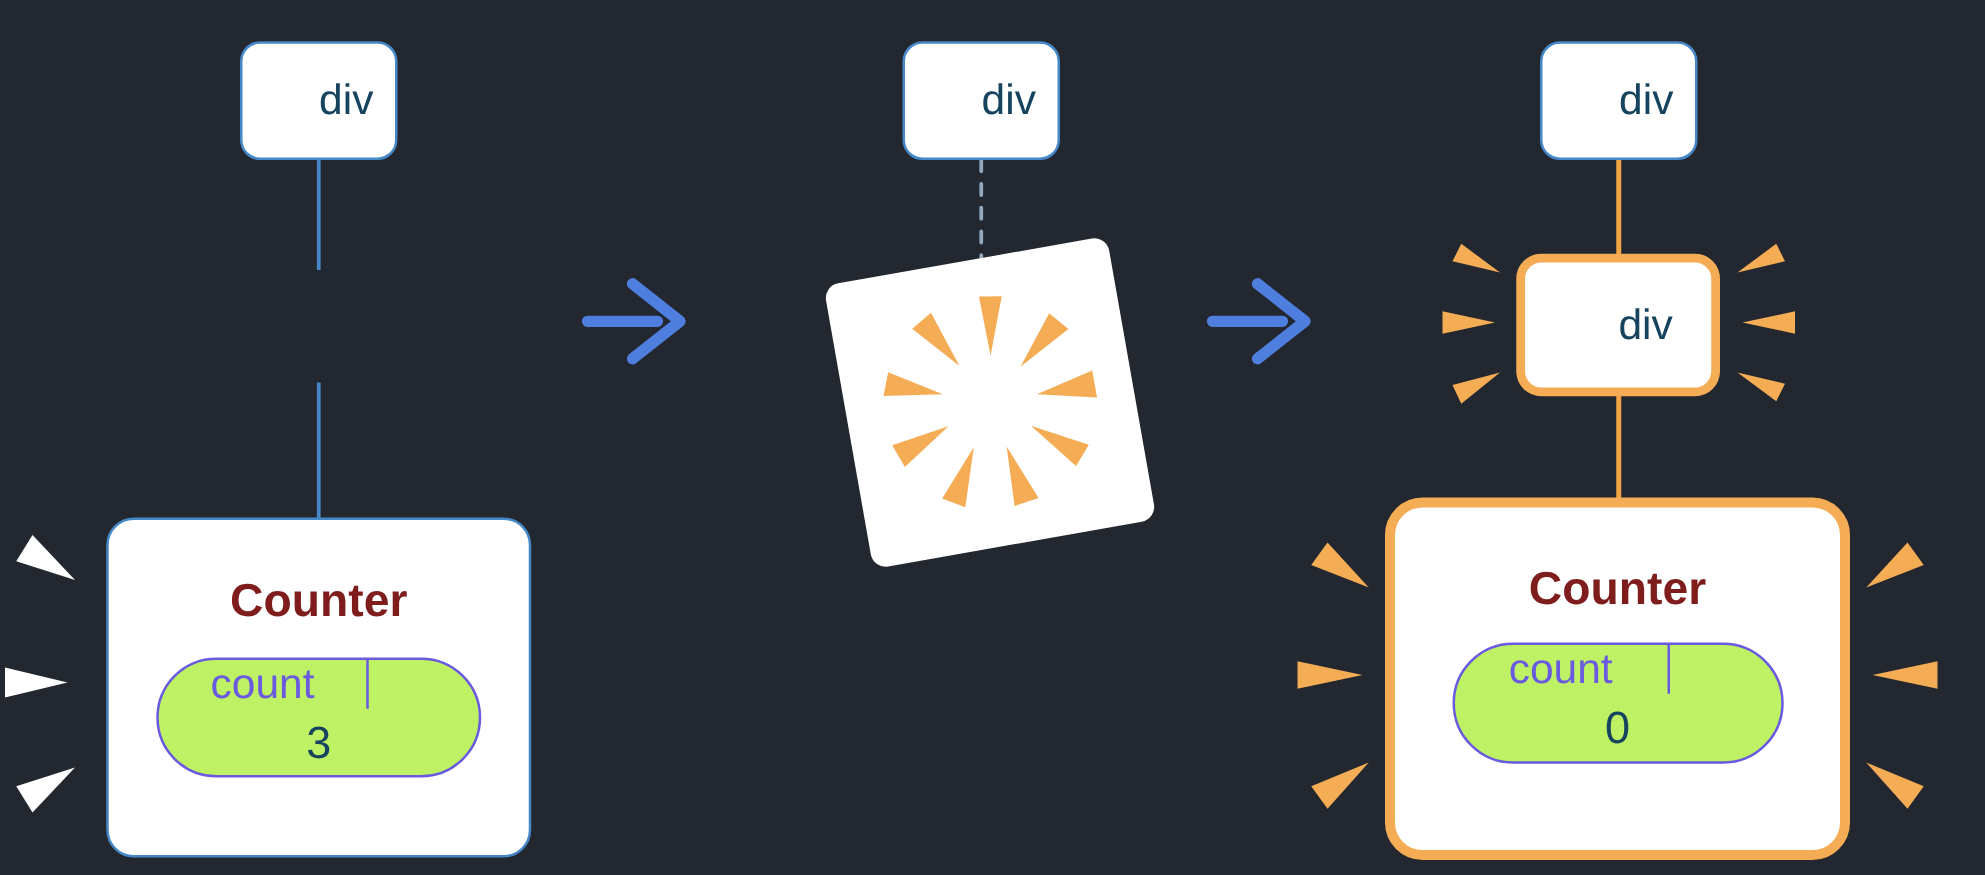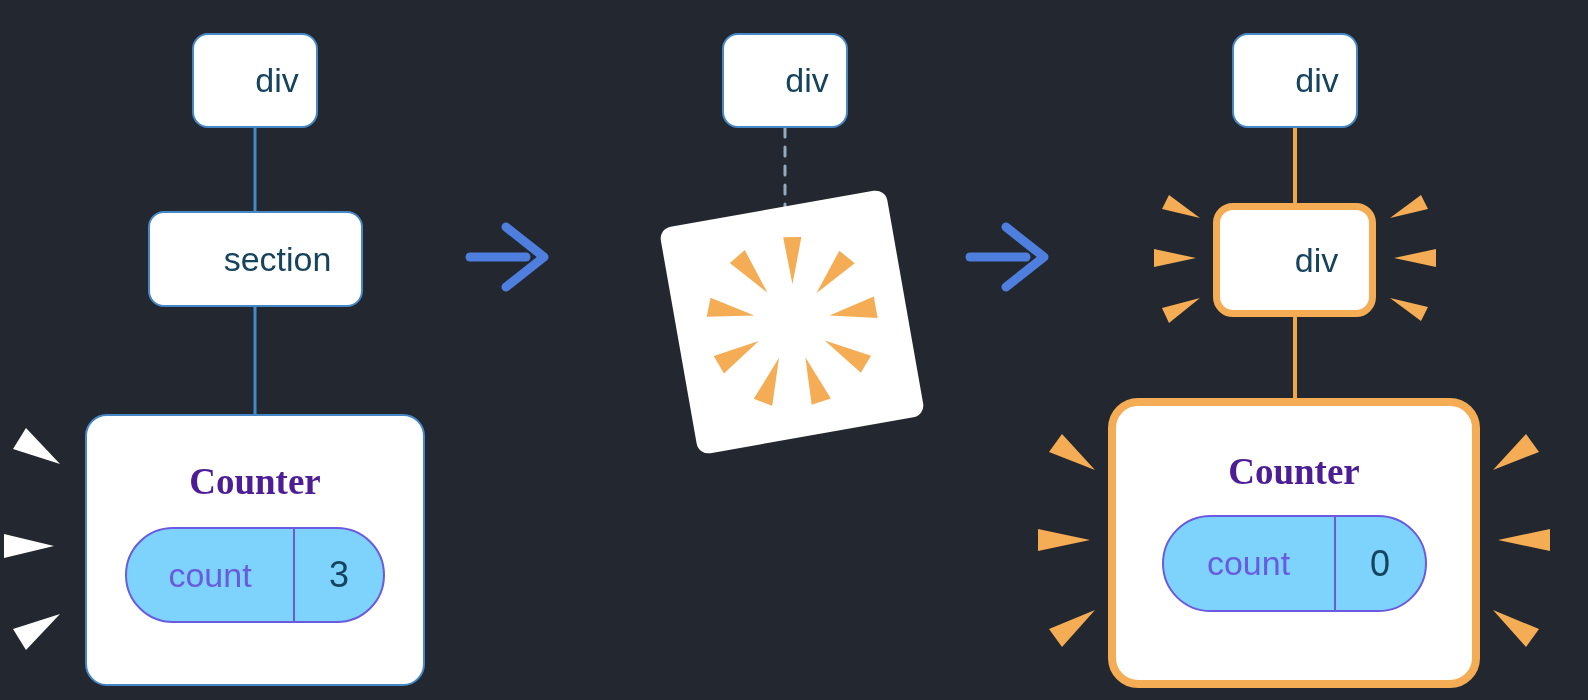--- a/index.html
+++ b/index.html
@@ -43,31 +43,31 @@
     padding-top: 44px;
     gap: 24px;
   }
   .card.orange {
     border: 8px solid #F5AD55;
     border-radius: 30px;
     padding-top: 44px;
     gap: 22px;
   }
   .card-title {
-    color: #4c1d95;
+    color: #7f1d1d;
     font-size: 37px;
     font-weight: 600;
-    font-family: Liberation Serif, serif;
   }
   .state-pill {
     display: flex;
     border: 2.5px solid #6A5AE0;
     border-radius: 60px;
     overflow: hidden;
-    background: #7dd3fc;
+    background: #bef264;
+    flex-direction: column;
   }
   .pill-key {
     display: flex;
     align-items: center;
     justify-content: center;
     color: #6A5AE0;
     font-size: 34px;
     border-right: 2.5px solid #6A5AE0;
   }
   .pill-value {
@@ -141,23 +141,20 @@
       <polygon points="1493,470 1539,452 1526,434"></polygon>
       <polygon points="1498,540 1550,529 1550,551"></polygon>
       <polygon points="1493,610 1526,647 1539,629"></polygon>
     </g>
   </svg>
 
   <div class="node-box" style="left:192px; top:33px; width:126px; height:95px;">
     <span>div</span>
   </div>
 
-  <div class="node-box" style="left:148px; top:211px; width:215px; height:96px;">
-    <span>section</span>
-  </div>
 
   <div class="card blue" style="left:85px; top:414px; width:340px; height:272px;">
     <div class="card-title">Counter</div>
     <div class="state-pill" style="width:260px; height:96px;">
       <div class="pill-key" style="width:168px;">count</div>
       <div class="pill-value">3</div>
     </div>
   </div>
 
   <div class="node-box" style="left:722px; top:33px; width:126px; height:95px;">

